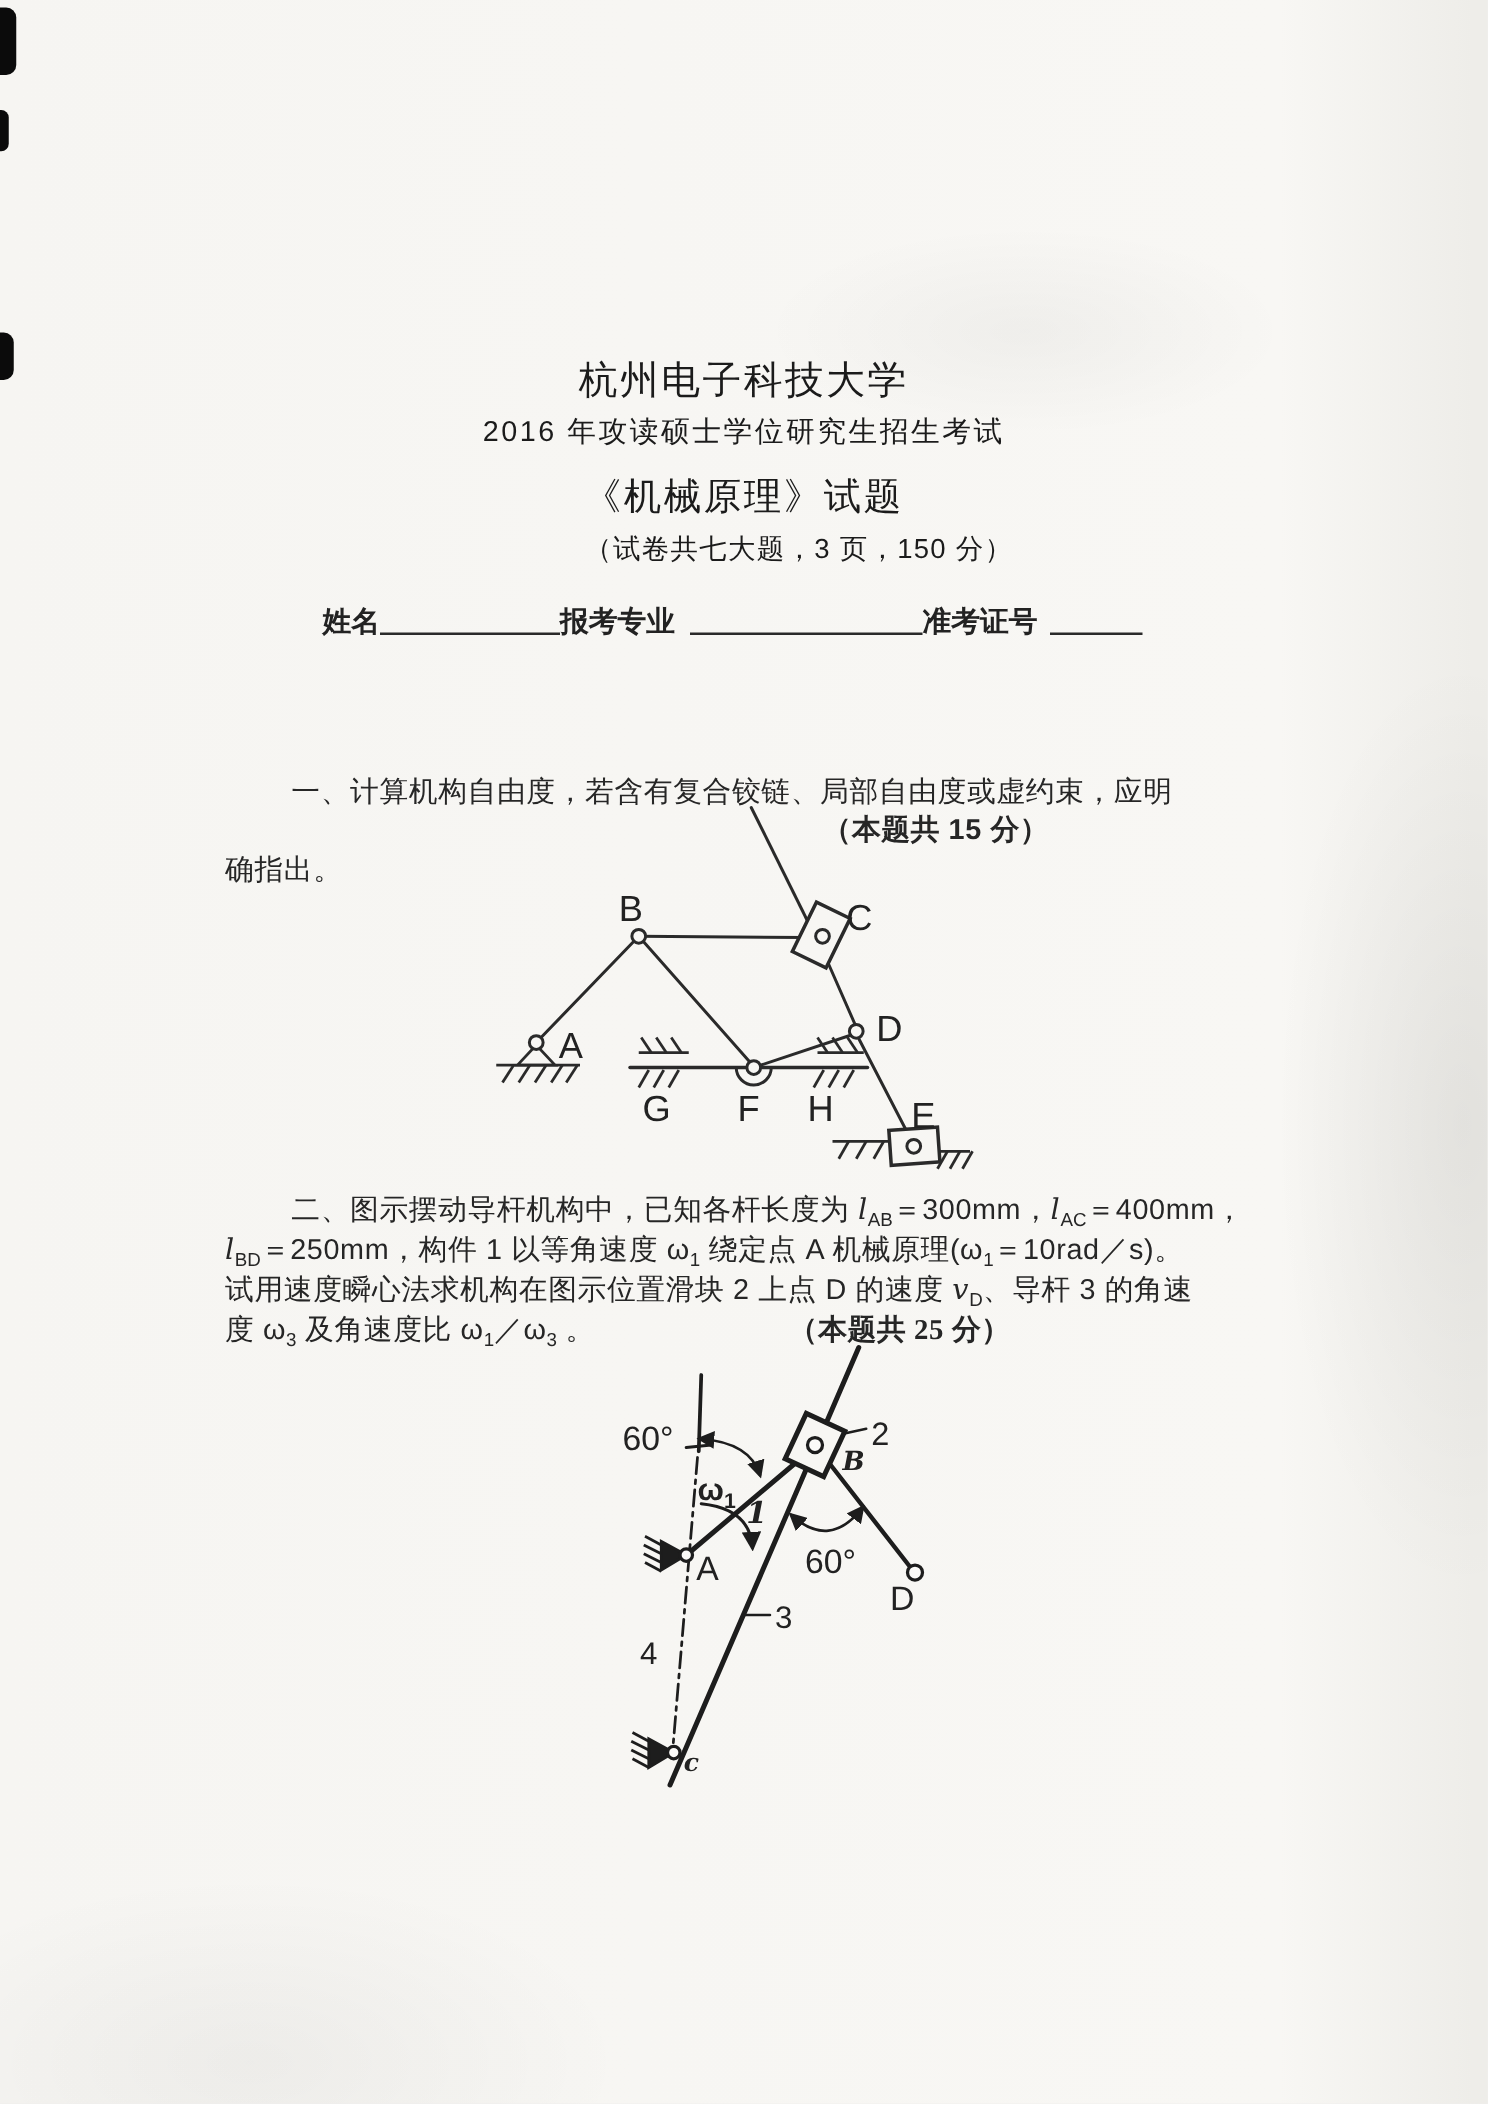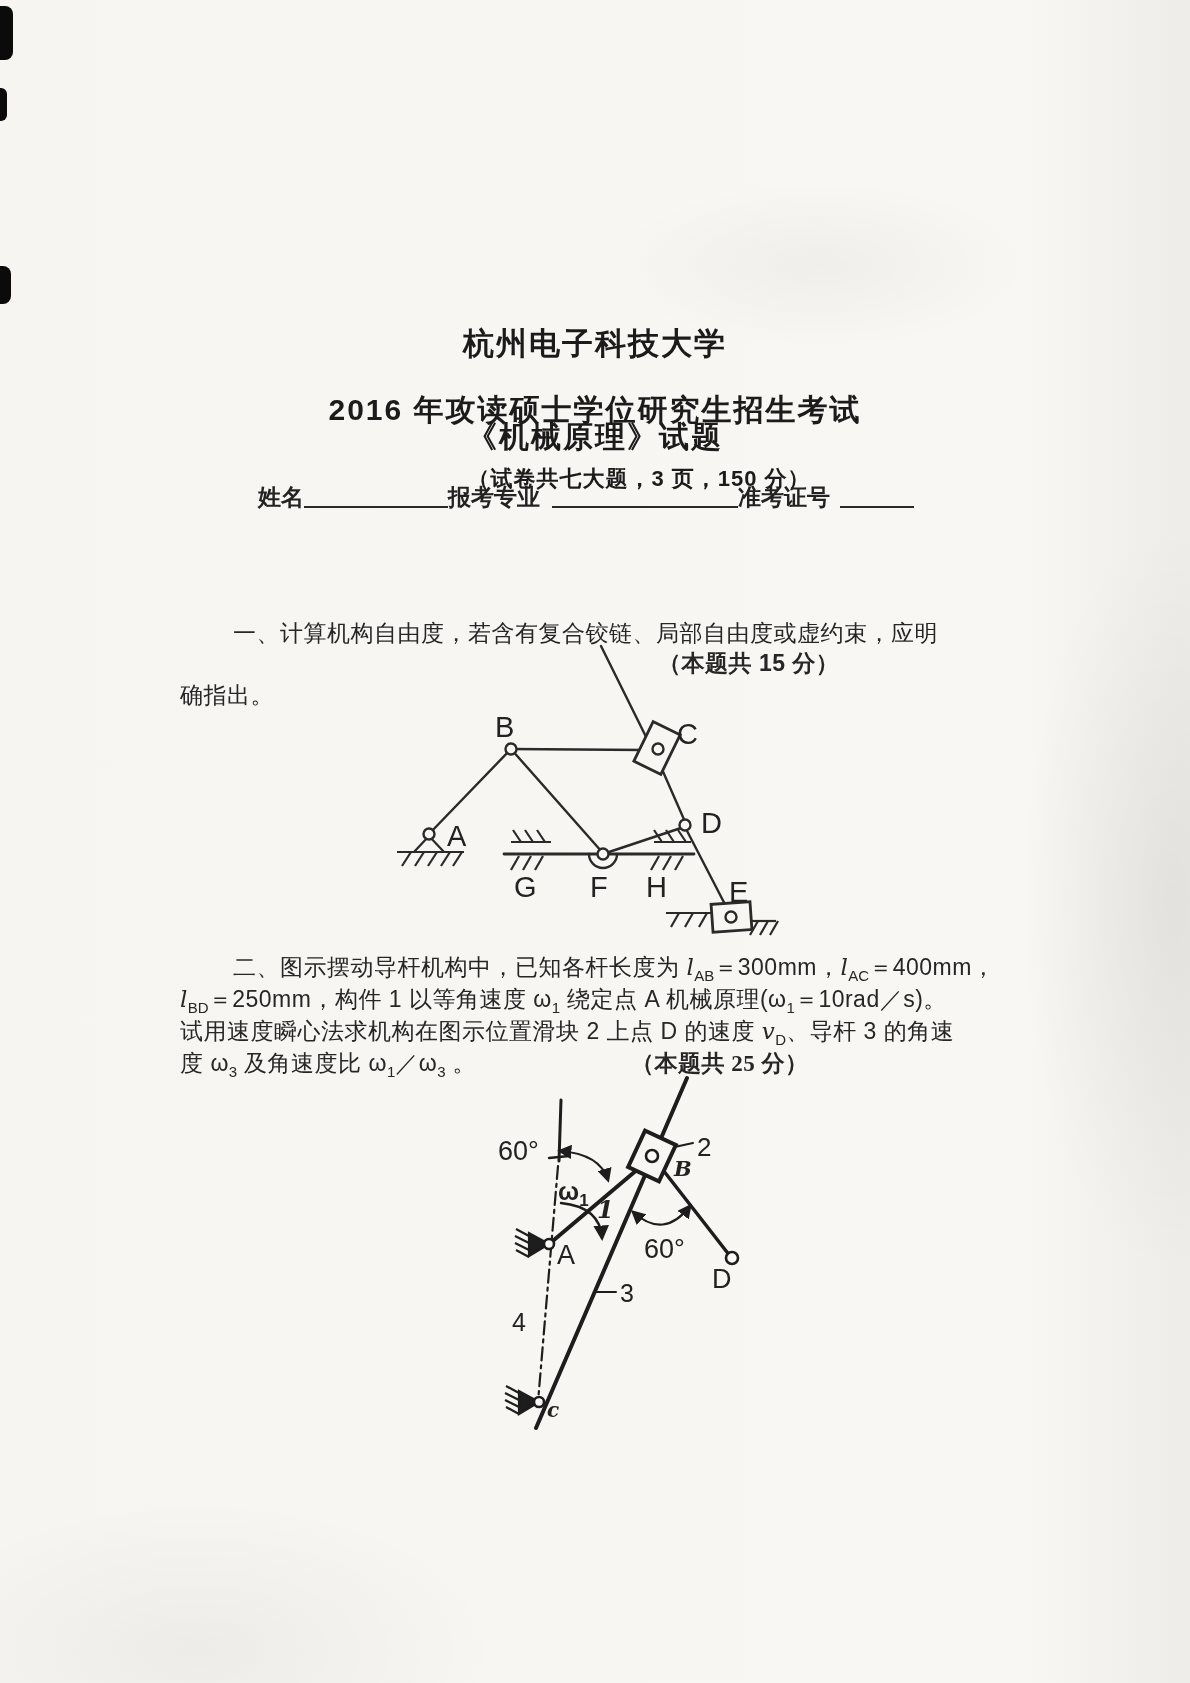--- a/index.html
+++ b/index.html
@@ -12,42 +12,42 @@
   #page{
     position:relative;width:1190px;height:1683px;
     background:
       radial-gradient(ellipse 300px 120px at 820px 265px, rgba(0,0,0,0.035), rgba(0,0,0,0) 70%),
       radial-gradient(ellipse 200px 500px at 1170px 900px, rgba(0,0,0,0.05), rgba(0,0,0,0) 75%),
       radial-gradient(ellipse 400px 200px at 200px 1650px, rgba(0,0,0,0.04), rgba(0,0,0,0) 75%),
       linear-gradient(90deg,#f6f5f2 0%,#f8f7f4 86%,#eeede9 99%);
     color:#232323;
   }
   .abs{position:absolute;}
-  .ttl{font-weight:bold;color:#1b1b1b;letter-spacing:2px;white-space:nowrap;margin-top:40px;}
+  .ttl{font-weight:normal;color:#1b1b1b;letter-spacing:2px;white-space:nowrap;}
   .center{left:0;width:1190px;text-align:center;}
   .body-line{font-size:23px;letter-spacing:0.5px;white-space:nowrap;color:#262626;}
   .vi{font-family:"DejaVu Serif","Liberation Serif",serif;font-style:italic;}
   sub{font-size:15px;letter-spacing:0;}
   .blank{border-bottom:2px solid #2a2a2a;height:24px;display:inline-block;}
   .mark{background:#0b0b0b;}
   svg text{fill:#222;}
   svg .lbl{font-family:"Liberation Sans","DejaVu Sans",sans-serif;}
   svg .it{font-family:"DejaVu Serif","Liberation Serif",serif;font-style:italic;font-weight:bold;}
 </style>
 </head>
 <body>
 
 <div id="page">
 
   <div class="abs mark" style="left:0;top:6px;width:13px;height:54px;border-radius:0 8px 8px 0;"></div>
   <div class="abs mark" style="left:0;top:88px;width:7px;height:33px;border-radius:0 6px 6px 0;"></div>
   <div class="abs mark" style="left:0;top:266px;width:11px;height:38px;border-radius:0 8px 8px 0;"></div>
 
   <div class="abs ttl center" style="top:283px;font-size:31px;">杭州电子科技大学</div>
-  <div class="abs ttl center" style="top:350px;font-size:30px;">2016 年攻读硕士学位研究生招生考试</div>
+  <div class="abs ttl center" style="top:330px;font-size:23px;">2016 年攻读硕士学位研究生招生考试</div>
   <div class="abs ttl center" style="top:377px;font-size:30px;">《机械原理》试题</div>
   <div class="abs ttl center" style="top:424px;font-size:22px;letter-spacing:1px;padding-left:44px;">（试卷共七大题，3 页，150 分）</div>
 
   <div class="abs" style="left:0;top:482px;width:978px;height:30px;font-size:23px;font-weight:bold;color:#222;">
     <span class="abs" style="left:258px;">姓名</span>
     <span class="abs blank" style="left:304px;width:144px;"></span>
     <span class="abs" style="left:448px;">报考专业</span>
     <span class="abs blank" style="left:552px;width:186px;"></span>
     <span class="abs" style="left:738px;">准考证号</span>
     <span class="abs blank" style="left:840px;width:74px;"></span>

